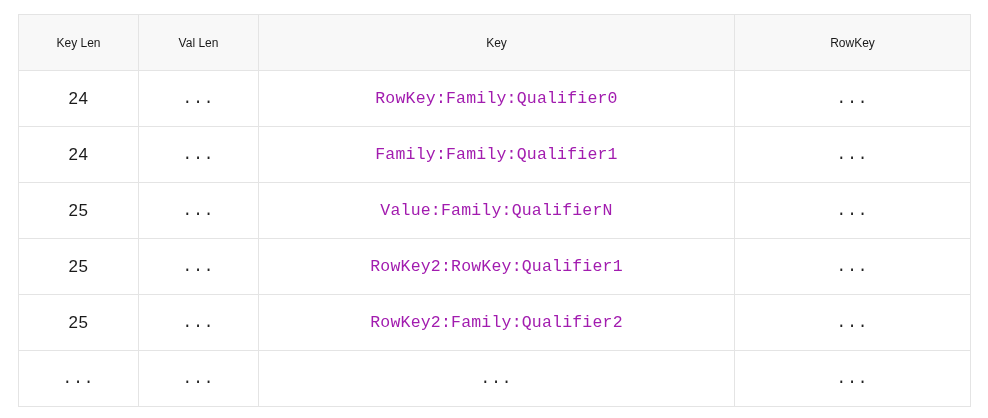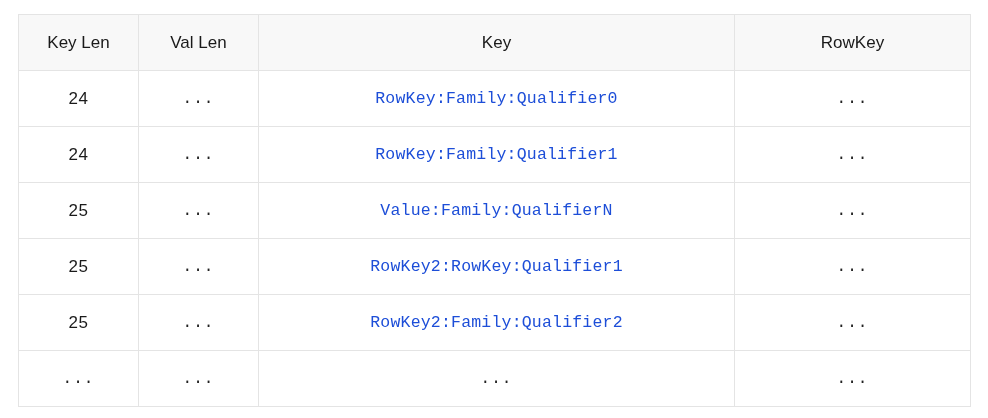--- a/index.html
+++ b/index.html
@@ -31,21 +31,21 @@
   table.kv-table col.c-keylen { width: 120px; }
   table.kv-table col.c-vallen { width: 120px; }
   table.kv-table col.c-key    { width: 476px; }
   table.kv-table col.c-value  { width: 236px; }
 
   table.kv-table thead th {
     background: #f8f8f8;
     height: 55px;
     border: 1px solid #e4e4e4;
     font-weight: 400;
-    font-size: 17px;
+    font-size: 12px;
     color: #1a1a1a;
     text-align: center;
     vertical-align: middle;
     font-family: "Liberation Sans", sans-serif;
     padding: 0 6px;
   }
 
   table.kv-table tbody td {
     background: #ffffff;
     height: 55px;
@@ -69,21 +69,21 @@
     font-family: "Liberation Mono", monospace;
     font-size: 16px;
     letter-spacing: 1px;
     color: #222222;
   }
 
   table.kv-table tbody td.cell-key {
     font-family: "Liberation Mono", monospace;
     font-size: 16.5px;
     letter-spacing: 0.2px;
-    color: #1d4ed8;
+    color: #a21caf;
     white-space: nowrap;
   }
 </style>
 </head>
 <body>
 
 <div id="table-wrap">
   <table class="kv-table">
     <colgroup>
       <col class="c-keylen">
@@ -102,21 +102,21 @@
     <tbody>
       <tr>
         <td class="cell-num">24</td>
         <td class="cell-dots">...</td>
         <td class="cell-key">RowKey:Family:Qualifier0</td>
         <td class="cell-dots">...</td>
       </tr>
       <tr>
         <td class="cell-num">24</td>
         <td class="cell-dots">...</td>
-        <td class="cell-key">RowKey:Family:Qualifier1</td>
+        <td class="cell-key">Family:Family:Qualifier1</td>
         <td class="cell-dots">...</td>
       </tr>
       <tr>
         <td class="cell-num">25</td>
         <td class="cell-dots">...</td>
         <td class="cell-key">Value:Family:QualifierN</td>
         <td class="cell-dots">...</td>
       </tr>
       <tr>
         <td class="cell-num">25</td>

